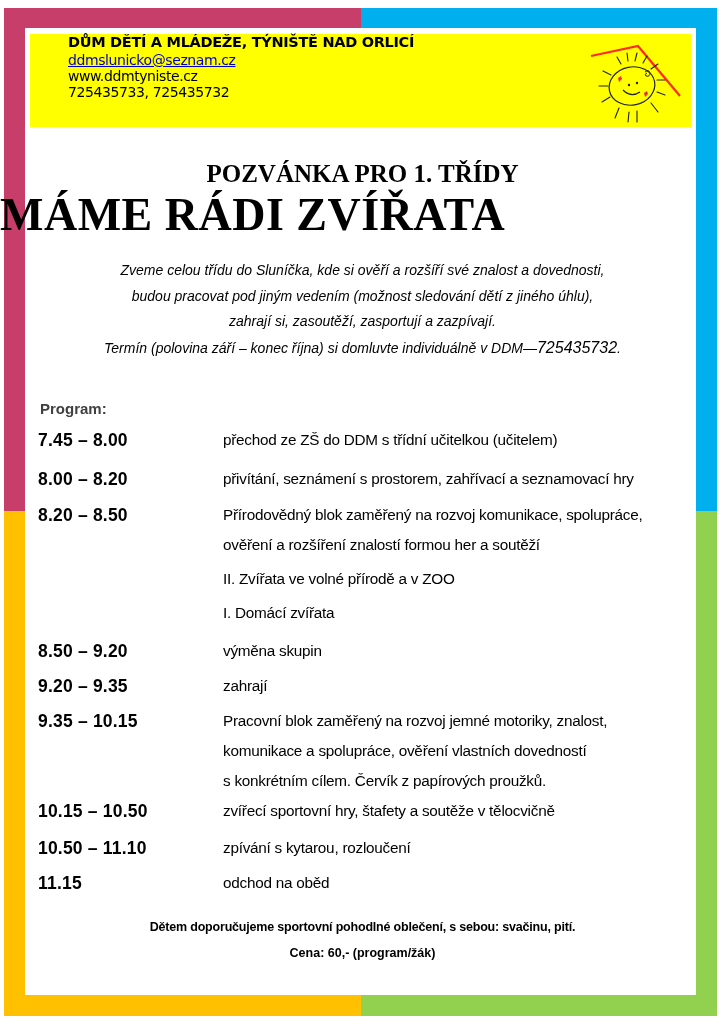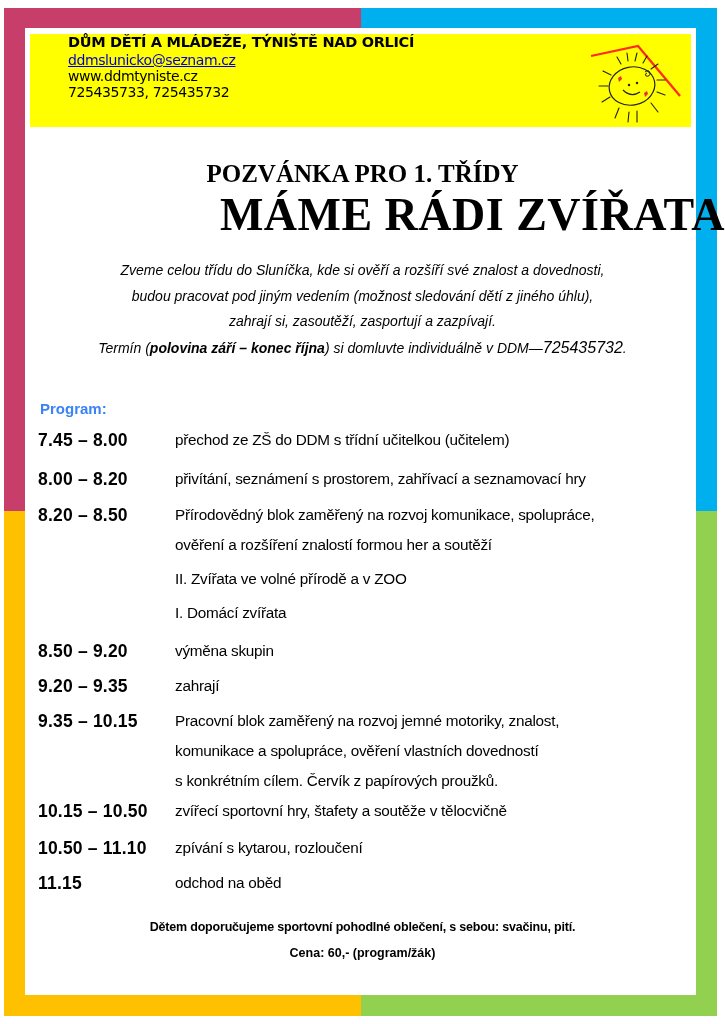--- a/index.html
+++ b/index.html
@@ -17,33 +17,33 @@
     
     .header { position: absolute; left: 30px; top: 34px; width: 661px; height: 93px; background: #ffff00; }
     .org { position: absolute; left: 68px; top: 34px; font-family: "DejaVu Sans", sans-serif; font-weight: bold; font-size: 14.5px; color: #000; letter-spacing: -0.3px; }
     .email { position: absolute; left: 68px; top: 52px; font-family: "DejaVu Sans", sans-serif; font-size: 14px; color: #0000cc; text-decoration: underline; letter-spacing: -0.4px; }
     .web { position: absolute; left: 68px; top: 68px; font-family: "DejaVu Sans", sans-serif; font-size: 14px; color: #000; letter-spacing: -0.4px; }
     .phones { position: absolute; left: 68px; top: 84px; font-family: "DejaVu Sans", sans-serif; font-size: 14px; color: #000; letter-spacing: -0.4px; }
     .logo { position: absolute; left: 585px; top: 40px; width: 100px; height: 88px; }
 
     
     .subtitle { position: absolute; left: 0; width: 725px; top: 160px; text-align: center; font-family: "Liberation Serif", serif; font-weight: bold; font-size: 25px; color: #000; }
-    .title { position: absolute; left: 0; width: 725px; top: 188px; text-align: right; font-family: "Liberation Serif", serif; font-weight: bold; font-size: 46px; color: #000; letter-spacing: 0.5px; }
+    .title { position: absolute; left: 0; width: 725px; top: 188px; text-align: left; font-family: "Liberation Serif", serif; font-weight: bold; font-size: 46px; color: #000; letter-spacing: 0.5px; }
 
     .intro { position: absolute; left: 0; width: 725px; top: 258px; text-align: center; font-family: "Liberation Sans", sans-serif; font-style: italic; font-size: 14px; line-height: 25.5px; color: #000; }
     .intro .line { display: block; }
-    .intro b { font-weight: bold; }
+    .intro b { font-weight: normal; }
     .intro .num { font-size: 16px; font-style: italic; }
 
     
-    .prog-label { position: absolute; left: 40px; top: 400px; font-family: "Liberation Sans", sans-serif; font-weight: bold; font-size: 15px; color: #3b82f6; }
+    .prog-label { position: absolute; left: 40px; top: 400px; font-family: "Liberation Sans", sans-serif; font-weight: bold; font-size: 15px; color: #404040; }
     .row { position: absolute; left: 0; width: 725px; }
     .time { position: absolute; left: 38px; top: 0; font-family: "Liberation Sans", sans-serif; font-size: 17.5px; color: #000; letter-spacing: 0.2px; font-weight: bold; }
     .desc { position: absolute; left: 175px; top: 1px; font-family: "Liberation Sans", sans-serif; font-size: 15.3px; color: #000; line-height: 30px; white-space: nowrap; letter-spacing: -0.25px; }
-    .desc .l { display: block; line-height: 30px; }
+    .desc .l { display: block; line-height: 30px; margin-left: 48px; }
     .desc .l:first-child { margin-top: -6px; }
 
     .note { position: absolute; left: 0; width: 725px; top: 912px; text-align: center; font-family: "Liberation Sans", sans-serif; font-weight: bold; font-size: 12.5px; color: #000; letter-spacing: -0.2px; margin-top: 8px; }
     .price { position: absolute; left: 0; width: 725px; top: 946px; text-align: center; font-family: "Liberation Sans", sans-serif; font-weight: bold; font-size: 12.5px; color: #000; }
   </style>
 </head>
 <body>
 
 <div class="q q-tl"></div>
 <div class="q q-tr"></div>

